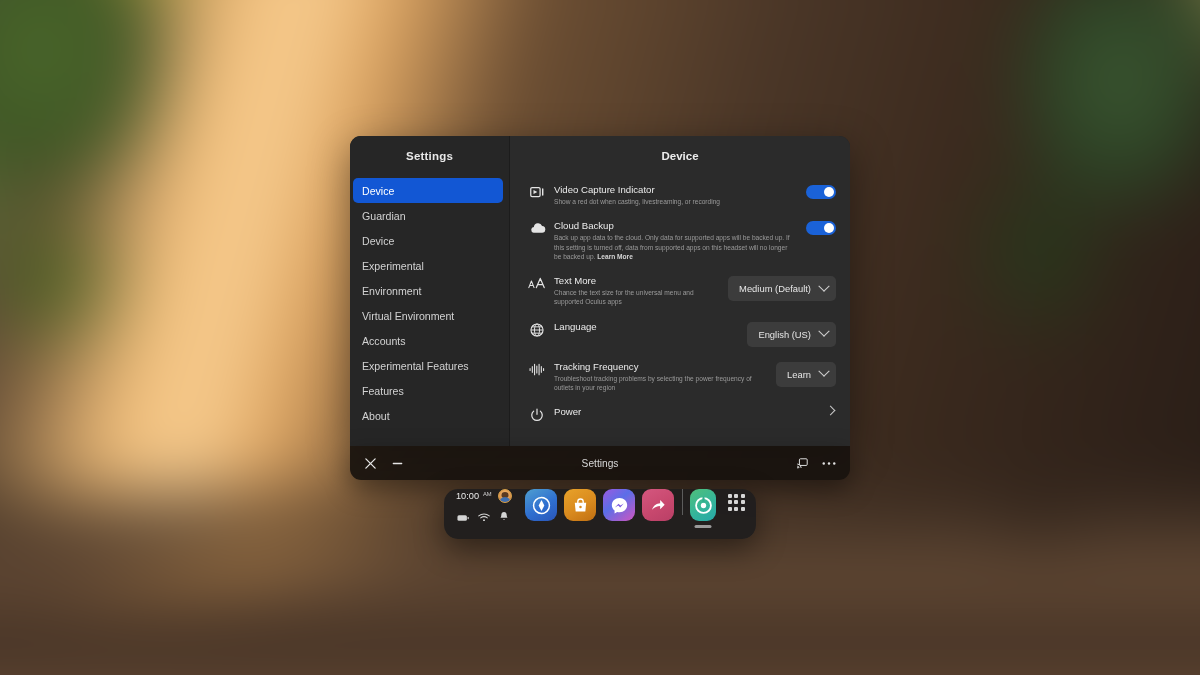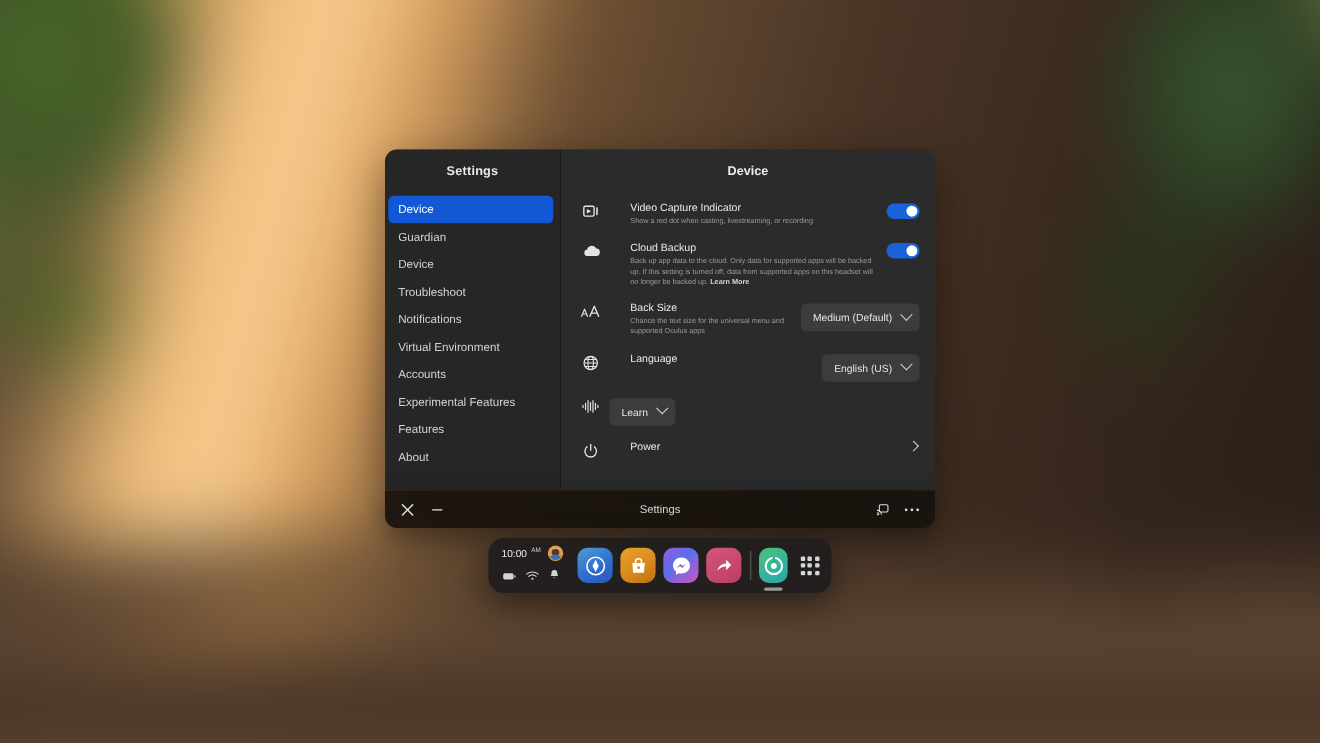--- a/index.html
+++ b/index.html
@@ -174,21 +174,21 @@
     padding: 7px 0 6px 0;
     min-height: 22px;
   }
   .row-icon {
     flex: 0 0 34px;
     display: flex;
     justify-content: center;
     padding-top: 3px;
     color: #e4e4e4;
   }
-  .row-text { flex: 1; min-width: 0; padding-right: 10px; margin-left: 19px; }
+  .row-text { flex: 1; min-width: 0; padding-right: 10px; }
   .row-title {
     color: #ebebeb;
     font-size: 9.6px;
     line-height: 13px;
     margin-bottom: 1px;
   }
   .row-sub {
     color: #9a9a9a;
     font-size: 6.6px;
     line-height: 9.3px;
@@ -272,21 +272,21 @@
   
   #dock {
     position: absolute;
     left: 444px;
     top: 489px;
     width: 312px;
     height: 50px;
     background: rgba(32,30,30,0.95);
     border-radius: 14px;
     display: flex;
-    align-items: center;
+    align-items: flex-start;
     padding: 0 9px;
     box-shadow: 0 10px 30px rgba(0,0,0,0.45);
   }
   .dock-status {
     width: 66px;
     flex: 0 0 66px;
     display: flex;
     flex-direction: column;
     justify-content: center;
     gap: 5px;
@@ -392,24 +392,24 @@
         <div class="sidebar-item active">
           <span>Device</span>
         </div>
         <div class="sidebar-item">
           <span>Guardian</span>
         </div>
         <div class="sidebar-item">
           <span>Device</span>
         </div>
         <div class="sidebar-item">
-          <span>Troubleshoot</span>
-        </div>
-        <div class="sidebar-item">
-          <span>Notifications</span>
+          <span>Experimental</span>
+        </div>
+        <div class="sidebar-item">
+          <span>Environment</span>
         </div>
         <div class="sidebar-item">
           <span>Virtual Environment</span>
         </div>
         <div class="sidebar-item">
           <span>Accounts</span>
         </div>
         <div class="sidebar-item">
           <span>Experimental Features</span>
         </div>
@@ -460,21 +460,21 @@
           </div>
         </div>
         <div class="setting-row">
           <div class="row-icon">
             <svg width="18" height="12" viewBox="0 0 22 14">
               <path d="M1 12.6 L4.2 4.6 L7.4 12.6 M2.2 10 L6.2 10" fill="none" stroke="#e4e4e4" stroke-width="1.3" stroke-linecap="round" stroke-linejoin="round"></path>
               <path d="M10.2 12.6 L15 1.4 L19.8 12.6 M12 9 L18 9" fill="none" stroke="#e4e4e4" stroke-width="1.5" stroke-linecap="round" stroke-linejoin="round"></path>
             </svg>
           </div>
           <div class="row-text">
-            <div class="row-title">Back Size</div>
+            <div class="row-title">Text More</div>
             <div class="row-sub"><span>Chance the text size for the universal menu and supported Oculus apps</span></div>
           </div>
           <div class="row-control">
             <div class="dropdown">
               <span>Medium (Default)</span>
               <span class="chev"></span>
             </div>
           </div>
         </div>
         <div class="setting-row">
@@ -495,20 +495,24 @@
             </div>
           </div>
         </div>
         <div class="setting-row">
           <div class="row-icon">
             <svg width="16" height="13" viewBox="0 0 18 15">
               <g stroke="#e4e4e4" stroke-width="1.25" stroke-linecap="round">
                 <path d="M1 6.4v2.2M3.6 4.2v6.6M6.2 1.4v12.2M8.8 3.4v8.2M11.4 1.4v12.2M14 4.2v6.6M16.6 6.4v2.2"></path>
               </g>
             </svg>
+          </div>
+          <div class="row-text">
+            <div class="row-title">Tracking Frequency</div>
+            <div class="row-sub"><span>Troubleshoot tracking problems by selecting the power frequency of outlets in your region</span></div>
           </div>
           <div class="row-control">
             <div class="dropdown">
               <span>Learn</span>
               <span class="chev"></span>
             </div>
           </div>
         </div>
         <div class="setting-row">
           <div class="row-icon">

